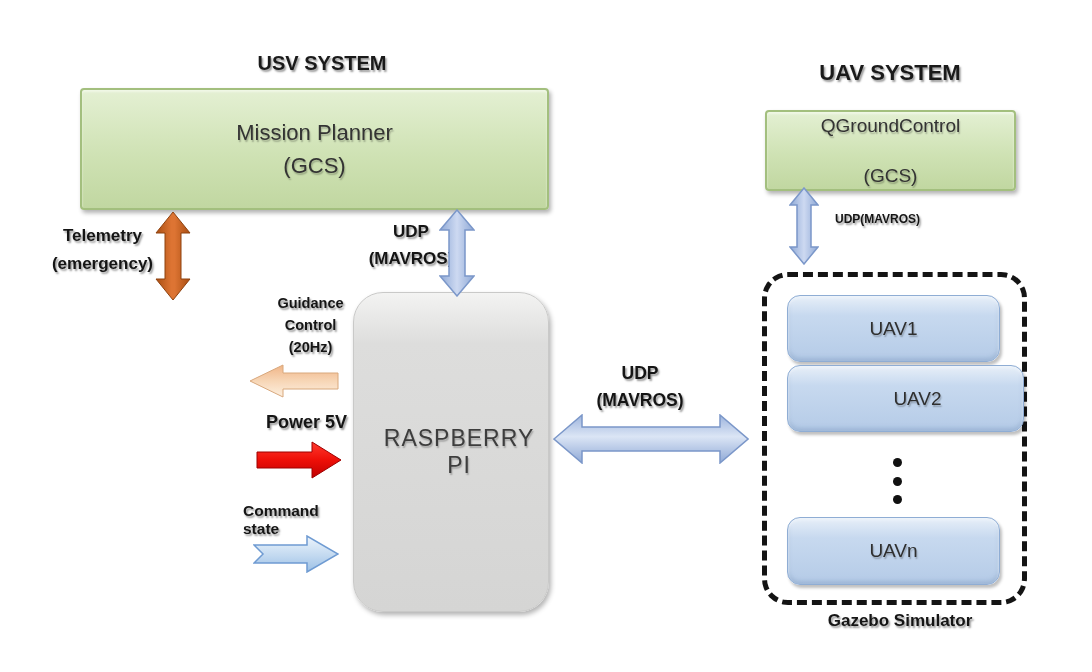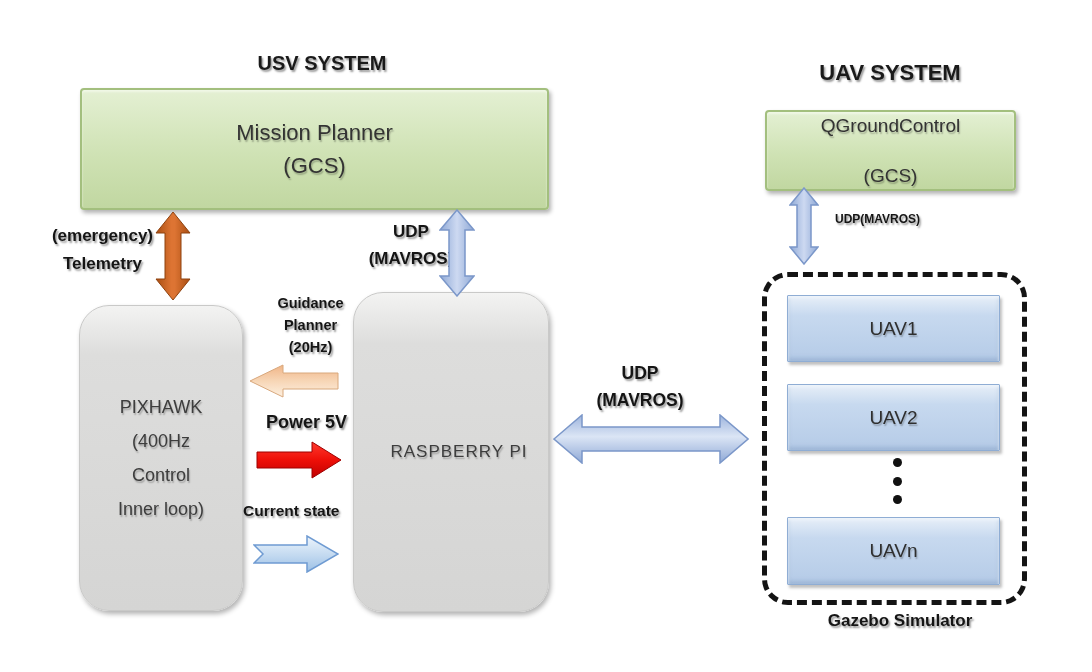--- a/index.html
+++ b/index.html
@@ -18,35 +18,35 @@
     color:#333333;
   }
   .box-gray{
     background:linear-gradient(180deg,#f3f3f2 0%,#dddddc 16%,#d5d5d4 100%);
     border:1px solid #c9c9c8;border-radius:30px;
     box-shadow:2px 3px 5px rgba(0,0,0,0.30);
     color:#3d3d3d;
   }
   .box-blue{
     background:linear-gradient(180deg,#e7eff8 0%,#c7d9ef 30%,#b5cbe7 100%);
-    border:1px solid #8fadd4;border-radius:1px;
+    border:1px solid #8fadd4;border-radius:13px;
     box-shadow:inset 0 2px 3px #eef4fb, inset 0 -3px 4px rgba(110,140,180,0.35), 2px 3px 3px rgba(0,0,0,0.25);
     color:#2f2f2f;
   }
   .dashed-box{
     border:5px dashed #141414;border-radius:26px;background:transparent;
   }
 
   
   .title-text{font-weight:bold;font-size:20px;text-align:center;text-shadow:1.5px 2px 2px rgba(0,0,0,0.40);}
   .lbl{font-weight:bold;color:#151515;text-align:center;text-shadow:1.5px 2px 2px rgba(0,0,0,0.40);}
   .boxtext-lg{font-size:22px;line-height:33px;text-shadow:1px 1.5px 1.5px rgba(0,0,0,0.25);}
   .boxtext-md{font-size:19px;line-height:30px;text-shadow:1px 1.5px 1.5px rgba(0,0,0,0.25);}
   .pix-text{font-size:18px;line-height:34px;text-shadow:1px 1.5px 1.5px rgba(0,0,0,0.25);}
-  .rasp-text{font-size:17px;letter-spacing:1px;text-shadow:1px 1.5px 1.5px rgba(0,0,0,0.25);margin-left:16px;}
+  .rasp-text{font-size:23px;letter-spacing:1px;text-shadow:1px 1.5px 1.5px rgba(0,0,0,0.25);margin-left:16px;}
   .node-text{font-size:19px;text-shadow:1px 1.5px 1.5px rgba(0,0,0,0.25);}
 
   
   .usv-title      {left:222px;top:52px;width:200px;}
   .mission-box    {left:80px;top:88px;width:465px;height:118px;}
   .telemetry-lbl  {left:30px;top:222px;width:145px;font-size:17px;line-height:28px;}
   .arrow-telemetry{left:155px;top:211px;}
   .pixhawk-box    {left:79px;top:305px;width:162px;height:304px;}
   .guidance-lbl   {left:263px;top:292px;width:95px;font-size:14.5px;line-height:22px;text-align:center;}
   .arrow-guidance {left:249px;top:364px;}
@@ -62,68 +62,60 @@
   .udp-link-lbl   {left:560px;top:360px;width:160px;font-size:17.5px;line-height:27px;}
   .arrow-udp-link {left:553px;top:414px;}
 
   
   .uav-title      {left:790px;top:60px;width:200px;font-size:22px;}
   .qgc-box        {left:765px;top:110px;width:247px;height:77px;gap:20px;}
   .arrow-udp-uav  {left:789px;top:187px;}
   .udp-uav-lbl    {left:835px;top:212px;width:185px;font-size:12px;text-align:left;}
   .gazebo-box     {left:762px;top:272px;width:255px;height:323px;}
   .uav1-node      {left:787px;top:295px;width:211px;height:65px;}
-  .uav2-node      {left:787px;top:384px;width:211px;height:65px;}
+  .uav2-node      {left:787px;top:365px;width:211px;height:65px;padding-left:24px;}
   .uavn-node      {left:787px;top:517px;width:211px;height:66px;}
   .gazebo-lbl     {left:800px;top:611px;width:200px;font-size:17px;}
 
   .dots{left:889px;top:458px;width:16px;height:46px;display:flex;flex-direction:column;justify-content:space-between;align-items:center;}
   .dot{width:9px;height:9px;border-radius:50%;background:#111111;}
 </style>
 </head>
 <body>
 
 <div class="canvas">
 
   <div class="abs title-text usv-title">USV SYSTEM</div>
 
   <div class="abs box box-green mission-box">
     <div class="boxtext-lg">Mission Planner</div>
     <div class="boxtext-lg">(GCS)</div>
   </div>
 
   <div class="abs lbl telemetry-lbl">
+    <div>Telemetry</div>
     <div>(emergency)</div>
-    <div>Telemetry</div>
   </div>
 
   <svg class="abs arrow-telemetry" width="36" height="90" viewBox="0 0 36 90">
     <defs>
       <linearGradient id="gOrange" x1="0" y1="0" x2="1" y2="0">
         <stop offset="0" stop-color="#a94e12"></stop>
           <stop offset="0.45" stop-color="#dd7433"></stop>
         <stop offset="0.55" stop-color="#dd7433"></stop>
           <stop offset="1" stop-color="#a94e12"></stop>
       </linearGradient>
     </defs>
     <polygon points="18,1 35,22 26,22 26,68 35,68 18,89 1,68 10,68 10,22 1,22" fill="url(#gOrange)" stroke="#8e420f" stroke-width="1"></polygon>
   </svg>
 
-  <div class="abs box box-gray pixhawk-box">
-    <div class="pix-text">
-      <div>PIXHAWK</div>
-      <div>(400Hz</div>
-      <div>Control</div>
-      <div>Inner loop)</div>
-    </div>
-  </div>
 
   <div class="abs lbl guidance-lbl">
     <div>Guidance</div>
-    <div>Planner</div>
+    <div>Control</div>
     <div>(20Hz)</div>
   </div>
 
   <svg class="abs arrow-guidance" width="90" height="34" viewBox="0 0 90 34">
     <defs>
       <linearGradient id="gPeach" x1="0" y1="0" x2="0" y2="1">
         <stop offset="0" stop-color="#f0b486"></stop>
           <stop offset="0.5" stop-color="#f7d6b6"></stop>
           <stop offset="1" stop-color="#fdf0e0"></stop>
       </linearGradient>
@@ -137,21 +129,21 @@
     <defs>
       <linearGradient id="gRed" x1="0" y1="0" x2="0" y2="1">
         <stop offset="0" stop-color="#ff3a2e"></stop>
           <stop offset="0.5" stop-color="#ee0f08"></stop>
           <stop offset="1" stop-color="#c00000"></stop>
       </linearGradient>
     </defs>
     <polygon points="1,11 56,11 56,1 85,19 56,37 56,27 1,27" fill="url(#gRed)" stroke="#9e0000" stroke-width="1"></polygon>
   </svg>
 
-  <div class="abs lbl current-lbl">Current state</div>
+  <div class="abs lbl current-lbl">Command state</div>
 
   <svg class="abs arrow-current" width="86" height="38" viewBox="0 0 86 38">
     <defs>
       <linearGradient id="gLtBlue" x1="0" y1="0" x2="0" y2="1">
         <stop offset="0" stop-color="#eef5fc"></stop>
           <stop offset="0.55" stop-color="#c2d9f0"></stop>
           <stop offset="1" stop-color="#9cc0e5"></stop>
       </linearGradient>
     </defs>
     <polygon points="1,10 54,10 54,1 85,19 54,37 54,28 1,28 10,19" fill="url(#gLtBlue)" stroke="#6f9bd2" stroke-width="1.5"></polygon>

